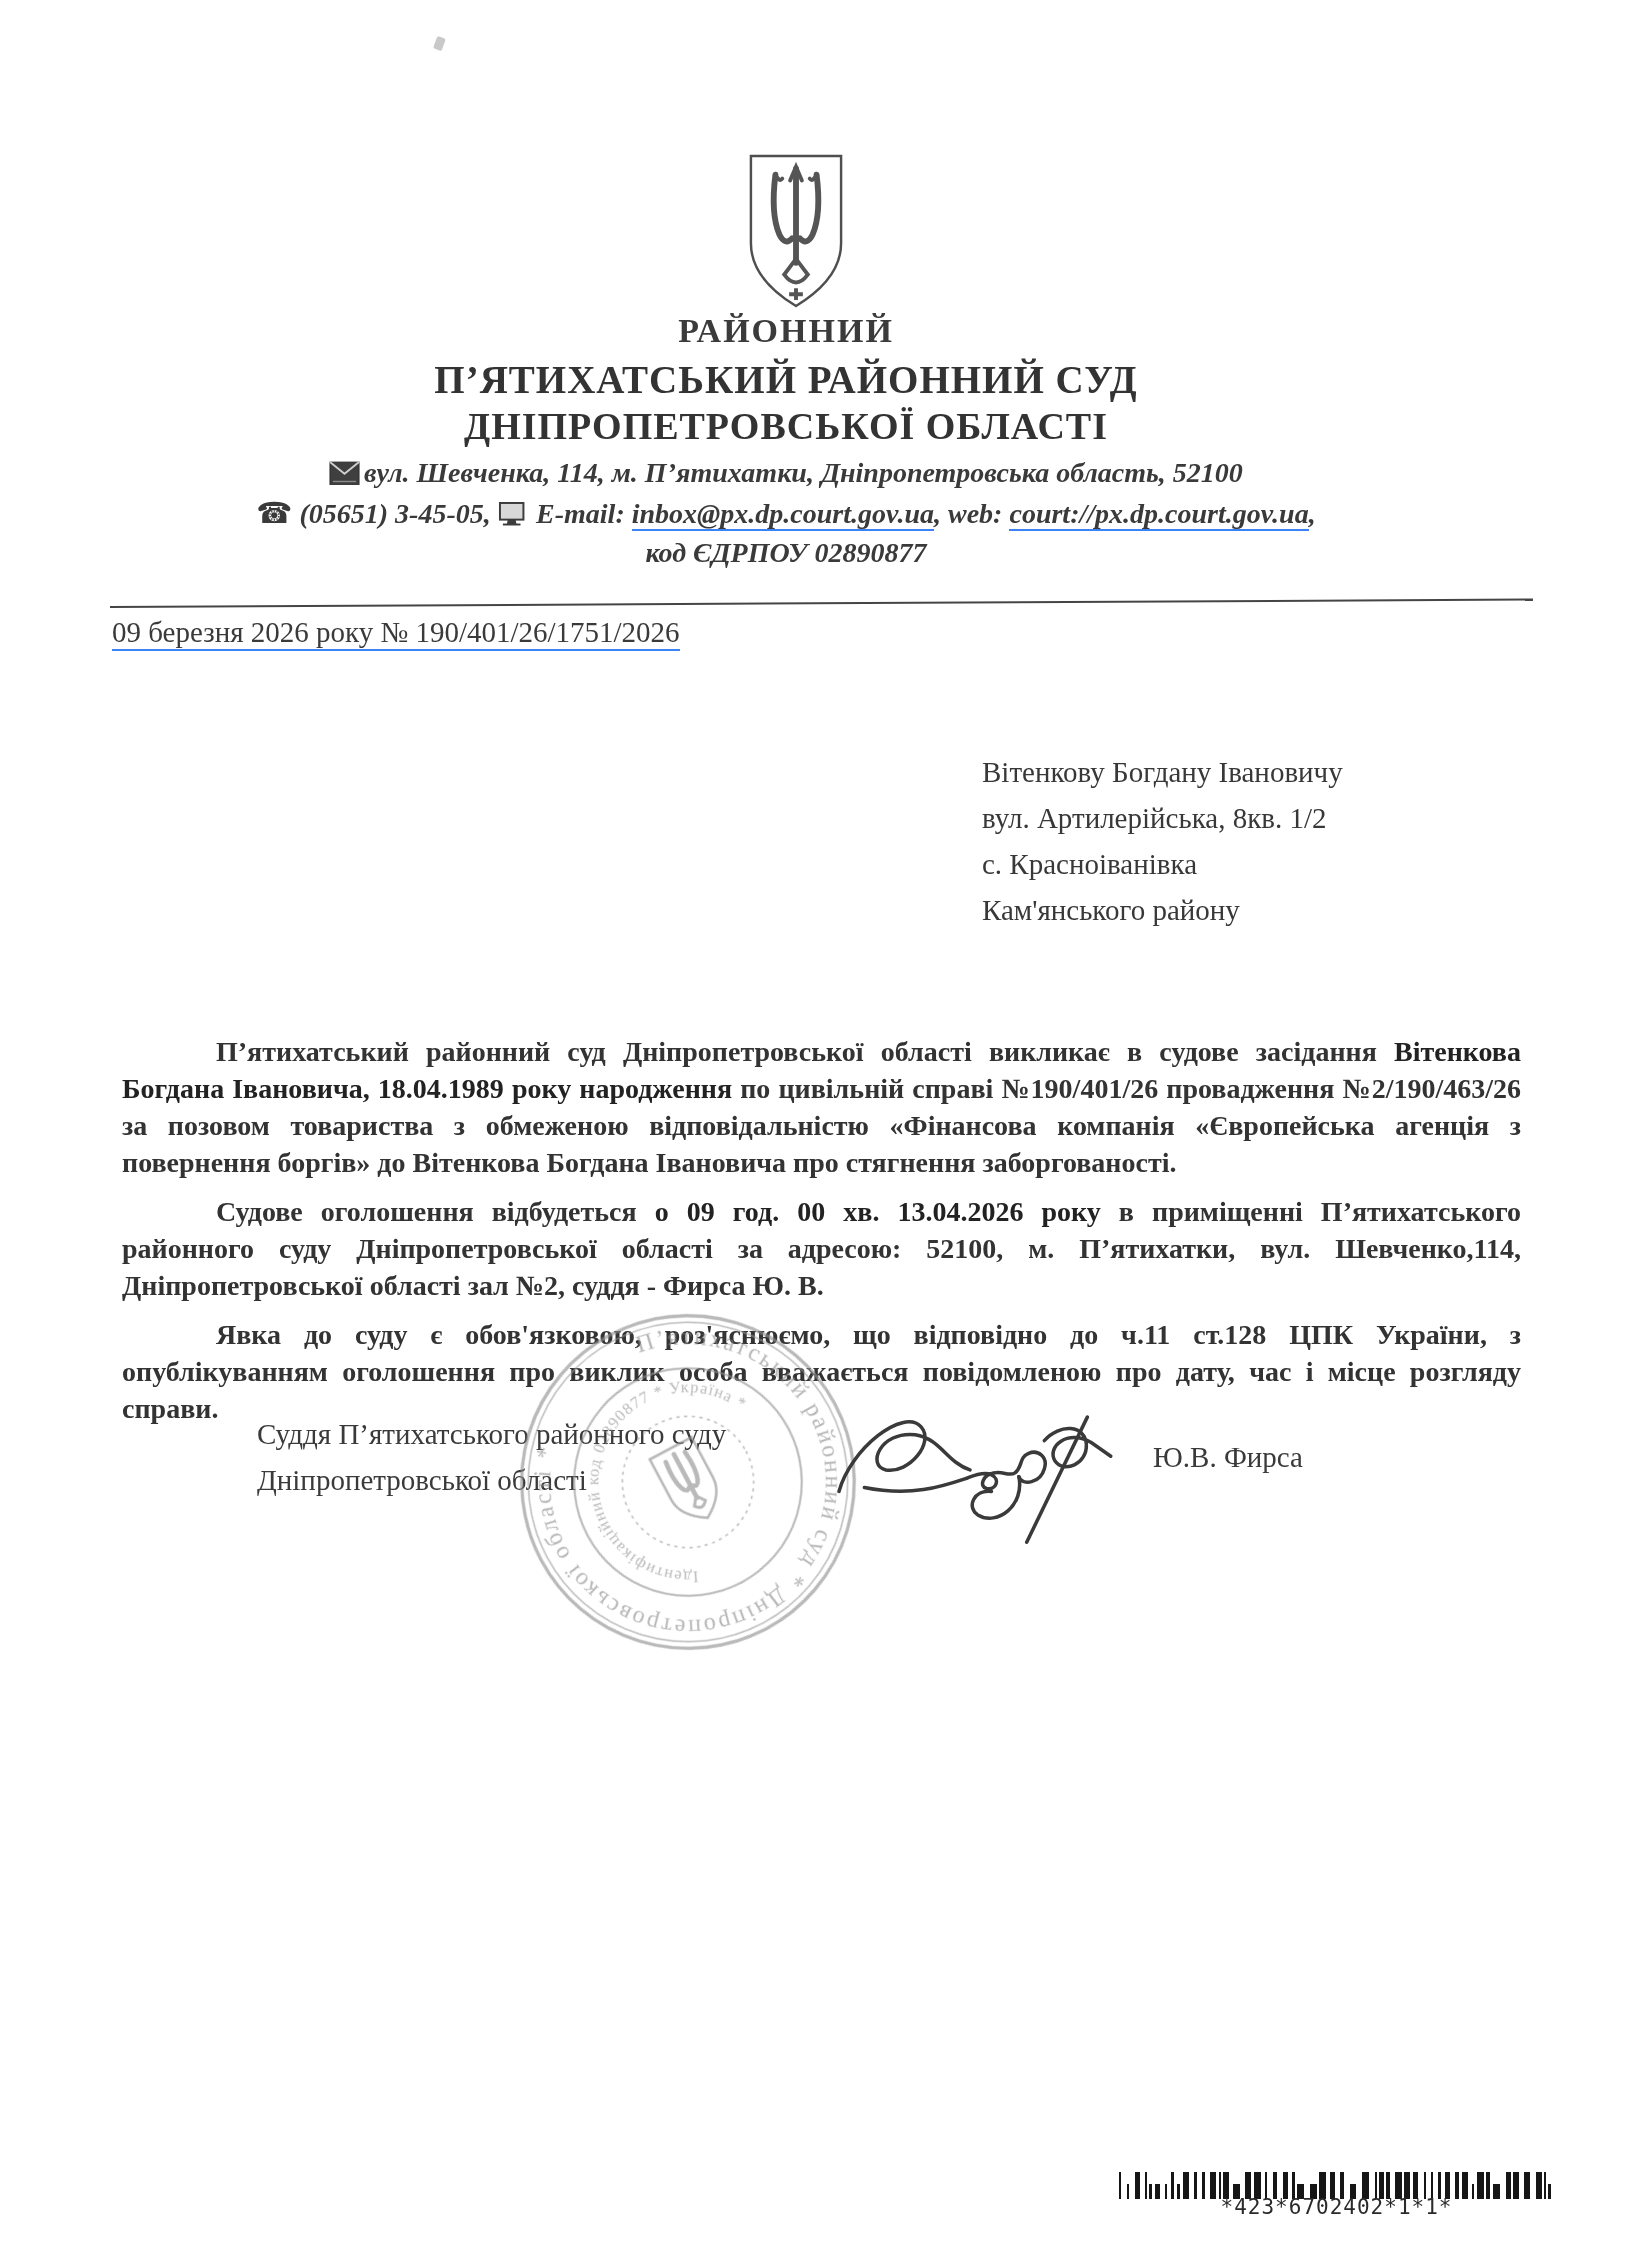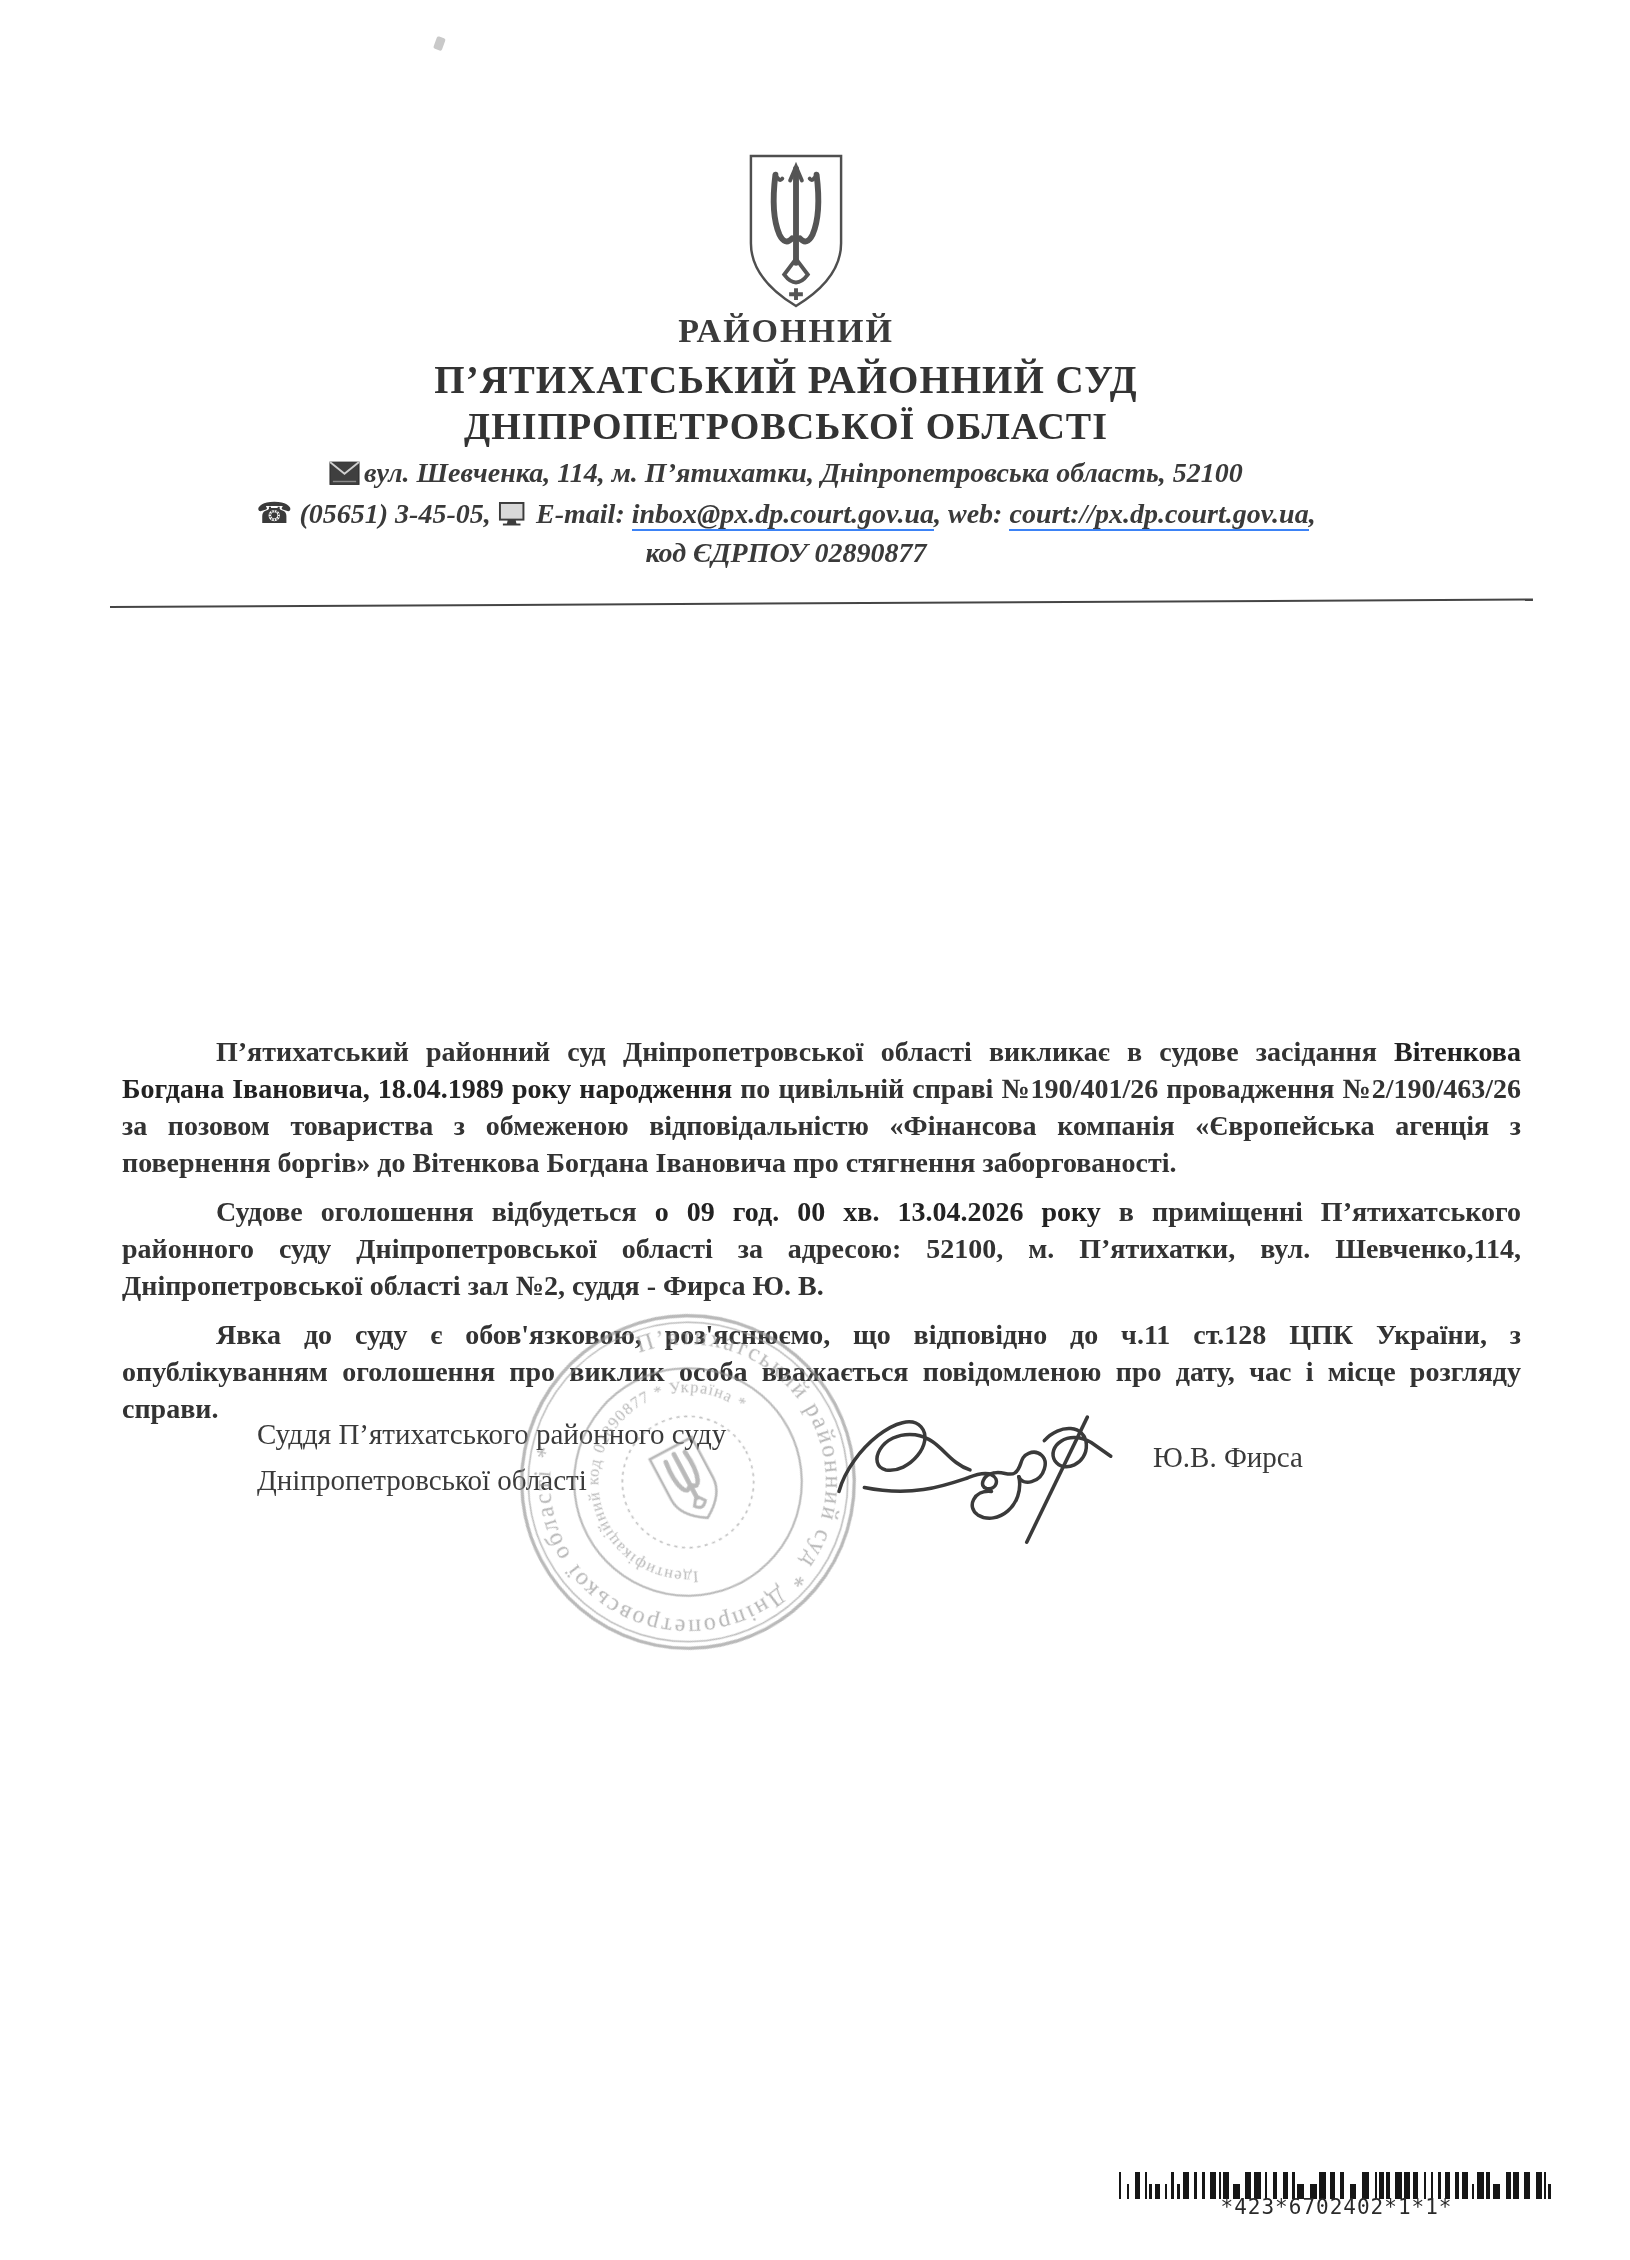--- a/index.html
+++ b/index.html
@@ -95,21 +95,34 @@
       <span>E-mail:</span>
       <span class="u">inbox@px.dp.court.gov.ua</span><span>,</span>
       <span>web:</span>
       <span class="u">court://px.dp.court.gov.ua</span><span>,</span>
     </div>
 
     <div class="addr3">код ЄДРПОУ 02890877</div>
   </div>
 
   <div class="top-rule"></div>
-
+  <div class="ref-line">
+    <span class="u">
+      <span>09 березня 2026 року</span>
+      <span>№</span>
+      <span>190/401/26/1751/2026</span>
+    </span>
+  </div>
+
+  <div class="recipient">
+    <div>Вітенкову Богдану Івановичу</div>
+    <div>вул. Артилерійська, 8кв. 1/2</div>
+    <div>с. Красноіванівка</div>
+    <div>Кам'янського району</div>
+  </div>
 
   <div class="body-text">
     <p><span>П’ятихатський районний суд Дніпропетровської області викликає в судове засідання </span><b>Вітенкова Богдана Івановича, 18.04.1989 року народження</b><span>  по цивільній справі №190/401/26 провадження №2/190/463/26 за позовом товариства з обмеженою відповідальністю «Фінансова компанія «Європейська агенція з повернення боргів» до Вітенкова Богдана Івановича про стягнення заборгованості.</span></p>
     <p><span>Судове оголошення відбудеться </span><b>о 09 год. 00 хв. 13.04.2026 року</b><span> в приміщенні  П’ятихатського районного суду Дніпропетровської області за адресою: 52100, м. П’ятихатки, вул. Шевченко,114, Дніпропетровської області зал №2, суддя - Фирса Ю. В.</span></p>
     <p>Явка до суду є обов'язковою, роз'яснюємо, що відповідно до ч.11 ст.128 ЦПК України, з опублікуванням  оголошення про виклик особа вважається повідомленою про дату, час і місце розгляду справи.</p>
   </div>
 
   <div class="sig-title">
     <div>Суддя П’ятихатського районного суду</div>
     <div>Дніпропетровської області</div>

